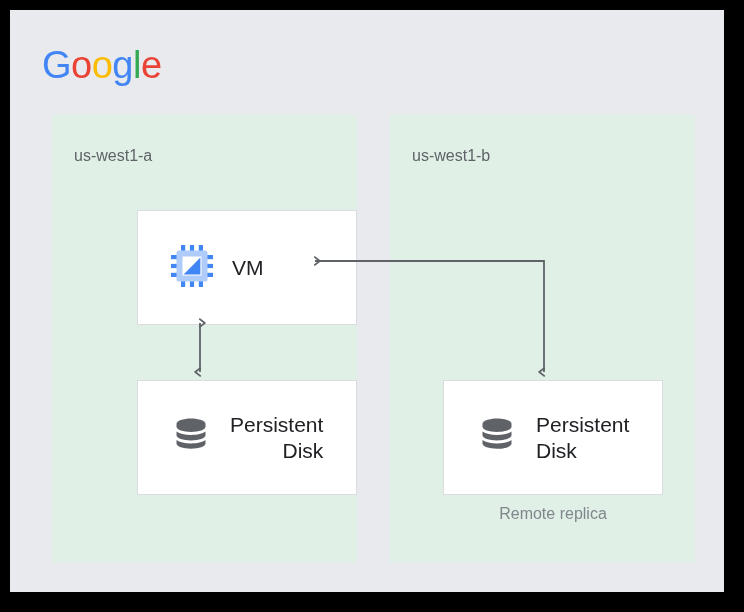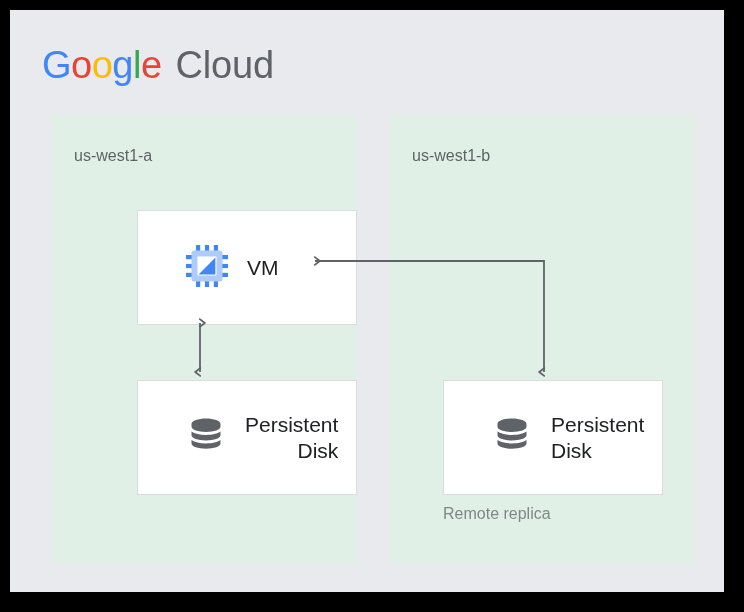--- a/index.html
+++ b/index.html
@@ -92,38 +92,39 @@
     justify-content: flex-start;
   }
   .card-vm        { left: 85px;  top: 95px;  width: 220px; height: 115px; }
   .card-disk-a    { left: 85px;  top: 265px; width: 220px; height: 115px; }
   .card-disk-b    { left: 53px;  top: 265px; width: 220px; height: 115px; }
 
   .card-inner {
     display: flex;
     align-items: center;
     gap: 18px;
-    padding-left: 47px;
+    padding-left: 32px;
   }
   .card-label {
     font-size: 21px;
     color: #202124;
     line-height: 1.22;
     white-space: pre-line;
   }
 
   
   .icon { flex: 0 0 auto; display: block; }
 
   
   .caption {
     position: absolute;
     left: 53px;
     top: 390px;
     width: 220px;
+    text-align: center;
     font-size: 16px;
     color: #80868b;
     white-space: nowrap;
   }
 
   
   .arrows {
     position: absolute;
     left: 0;
     top: 0;
@@ -135,21 +136,20 @@
 </head>
 <body>
 
 <div class="frame">
   <div class="canvas">
 
     <div class="brand">
       <div class="brand-google">
         <span class="g1">G</span><span class="g2">o</span><span class="g3">o</span><span class="g4">g</span><span class="g5">l</span><span class="g6">e</span>
       </div>
-      <div class="brand-cloud">Cloud</div>
     </div>
 
     <div class="zone zone-a">
       <div class="zone-label">us-west1-a</div>
 
       <div class="card card-vm">
         <div class="card-inner">
           <span class="icon">
             <svg width="44" height="44" viewBox="0 0 44 44" aria-hidden="true">
 

